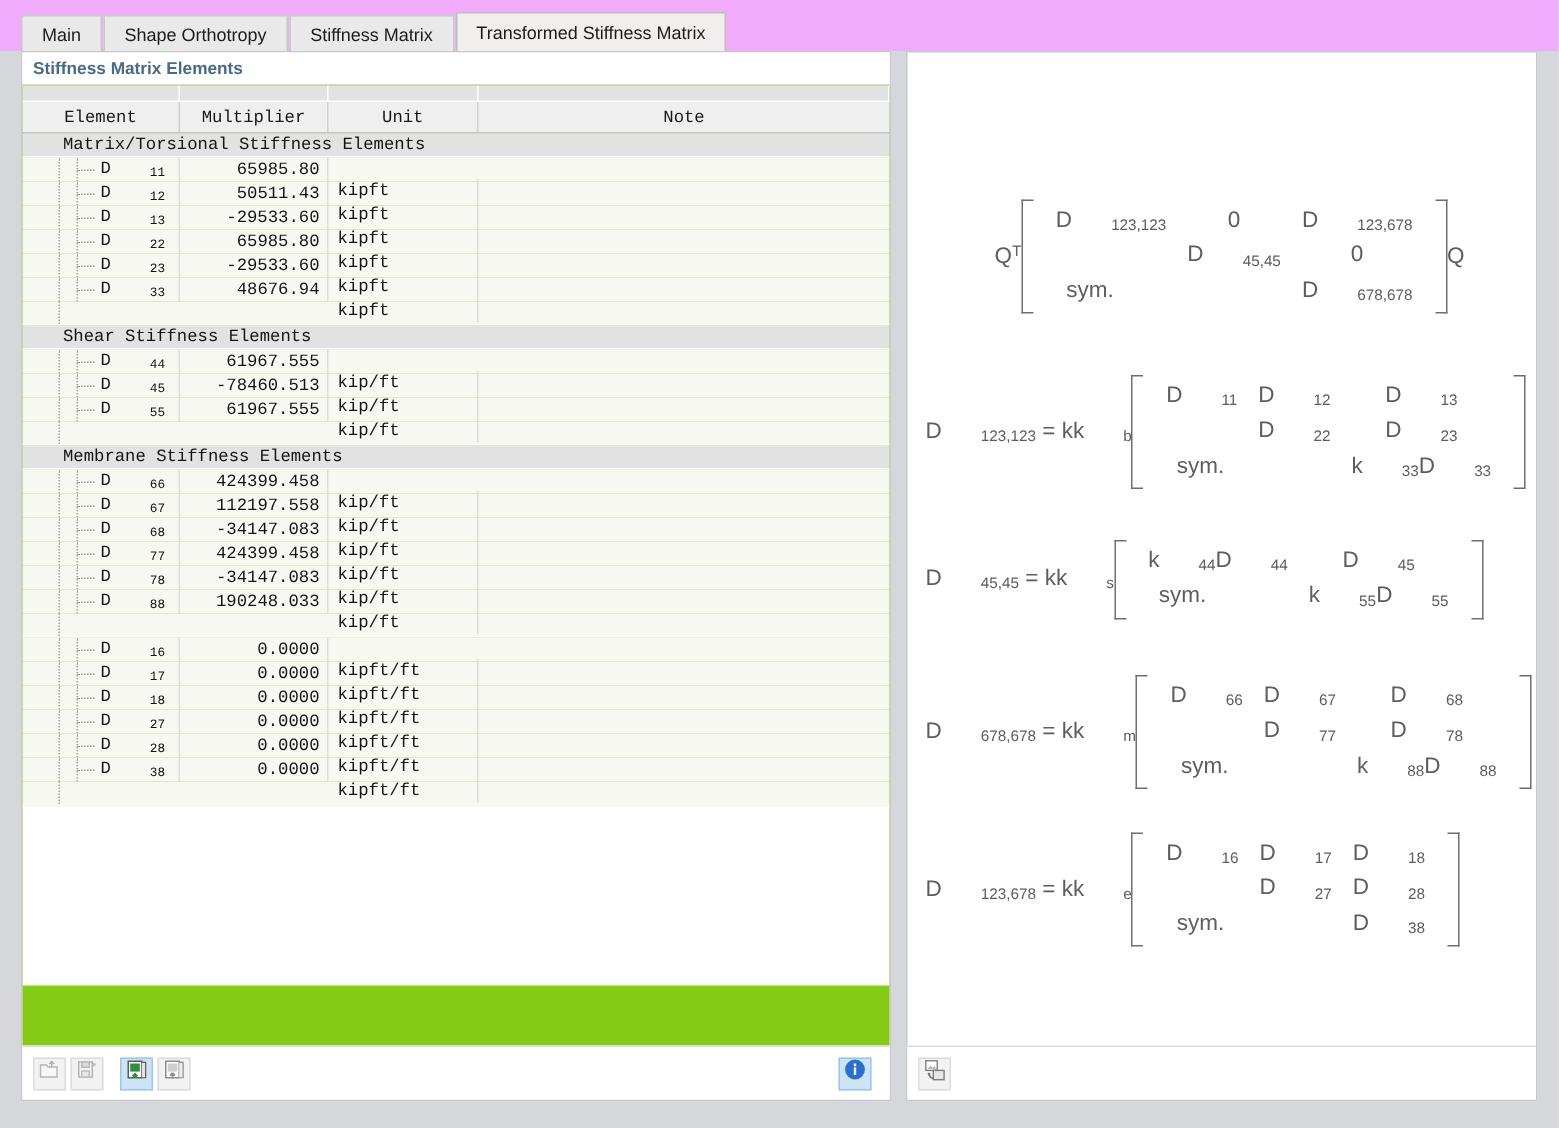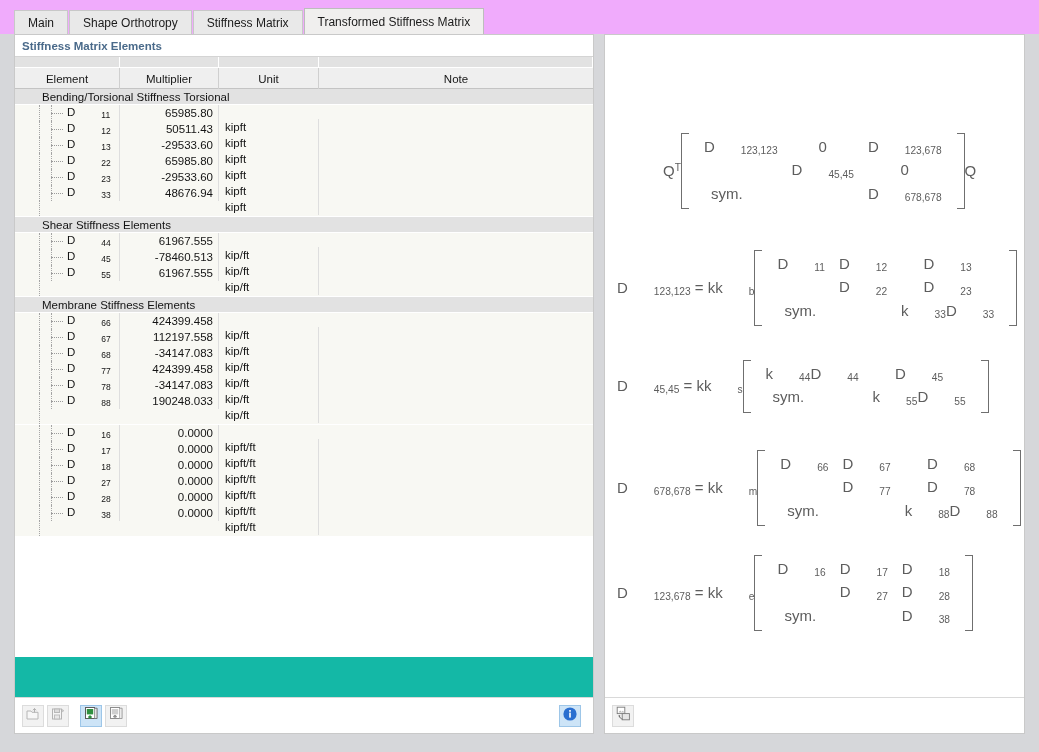--- a/index.html
+++ b/index.html
@@ -74,22 +74,23 @@
     color: #4a6a8a;
     background: #ffffff;
     border-bottom: 1px solid #d4d4d4;
   }
 
   
   .table-wrap {
     position: relative;
     width: 578px;
     height: 640px;
-    background: #14b8a6;
+    background: #84cc16;
     overflow: hidden;
+    font-family: Liberation Mono, monospace;
   }
   .col-strip {
     display: flex;
     height: 11px;
     background: #e2e2e2;
     border-bottom: 1px solid #ffffff;
   }
   .col-strip div { border-right: 1px solid #ffffff; height: 11px; }
   .thead {
     display: flex;
@@ -273,21 +274,21 @@
 
       <div class="thead">
         <div class="th c1">Element</div>
         <div class="th c2">Multiplier</div>
         <div class="th c3">Unit</div>
         <div class="th c4">Note</div>
       </div>
 
       <div id="table-body">
           <div class="grp-row">
-            <div class="grp-label"><span>Bending/Torsional Stiffness Torsional</span></div>
+            <div class="grp-label"><span>Matrix/Torsional Stiffness Elements</span></div>
           </div>
           <div class="data-row">
             <div class="cell elem">
               <span class="vline"></span>
               <span class="vline2"></span>
               <span class="row-dots"></span>
               <span>D<sub>11</sub></span>
             </div>
             <div class="cell mult">65985.80</div>
             <div class="cell unit">kipft</div>

